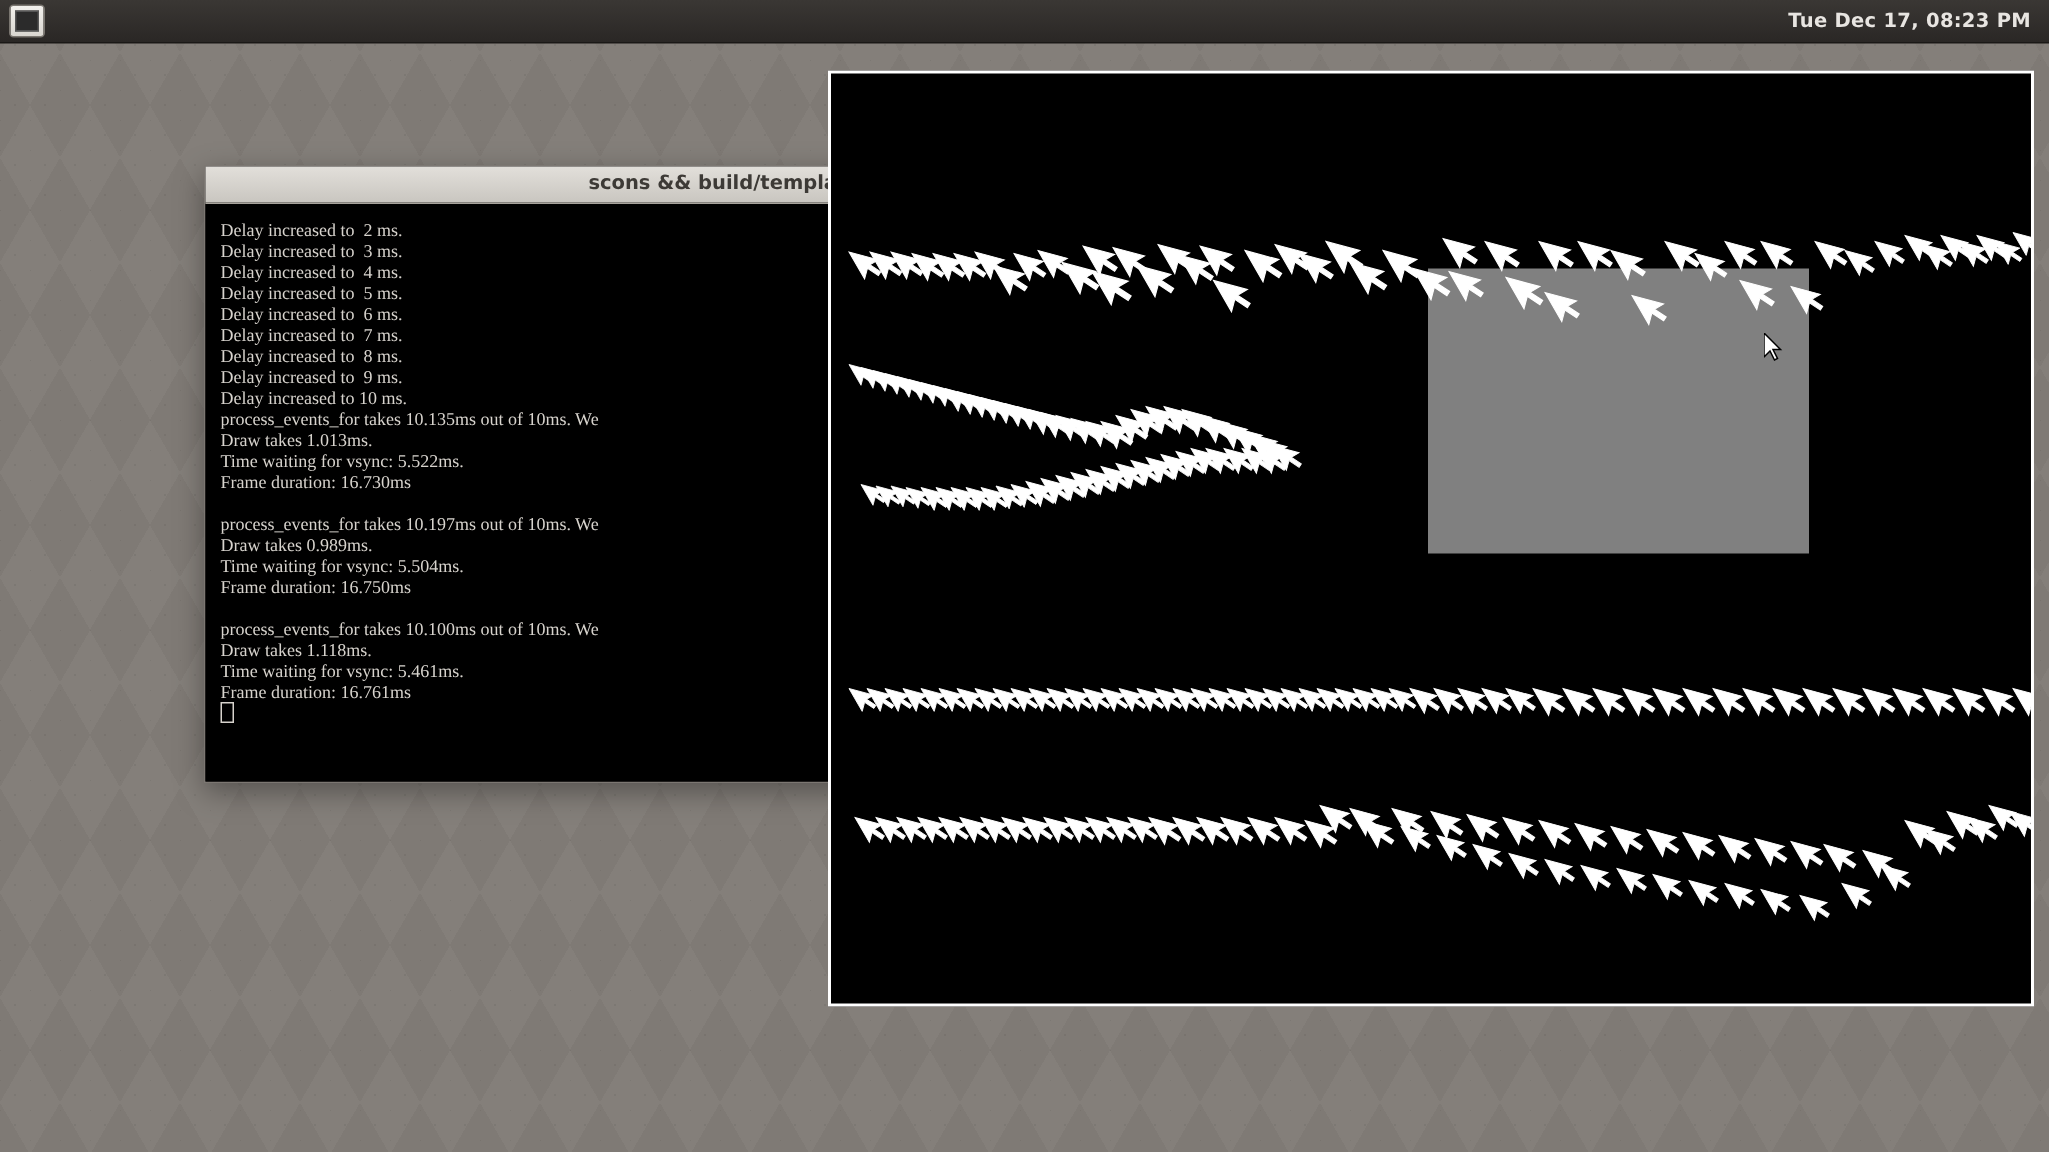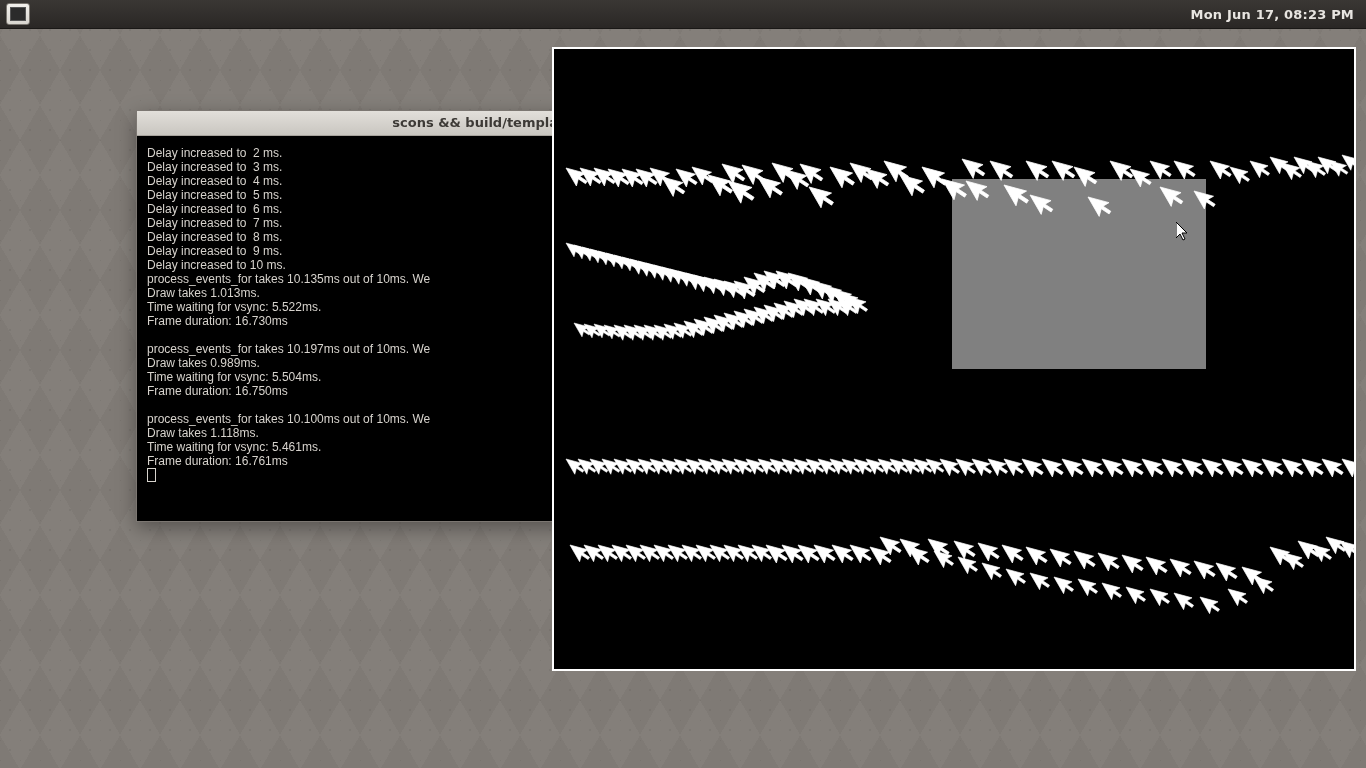--- a/index.html
+++ b/index.html
@@ -82,21 +82,21 @@
     font-weight: 600;
     color: #3d3a36;
     overflow: hidden;
     white-space: nowrap;
   }
   .term-window .term-body {
     position: absolute;
     top: 25px; left: 0; right: 0; bottom: 0;
     background: #000;
     color: #d7d3cd;
-    font-family: Liberation Sans, sans-serif;
+    font-family: Liberation Serif, serif;
     font-size: 12px;
     line-height: 14px;
     padding: 10px 8px 8px 10px;
     white-space: pre;
     overflow: hidden;
   }
   .term-body .cursor {
     display: inline-block;
     width: 7px; height: 12px;
     border: 1px solid #d7d3cd;
@@ -133,21 +133,21 @@
 </style>
 </head>
 <body>
 
 <div class="desktop"></div>
 
 <div class="panel">
   <div class="taskbtn">
     <div class="term-icon"></div>
   </div>
-  <div class="clock">Mon Jun 17, 08:23 PM</div>
+  <div class="clock">Tue Dec 17, 08:23 PM</div>
 </div>
 
 <div class="term-window">
   <div class="titlebar">
     <span>scons &amp;&amp; build/template (on </span>
   </div>
   <div class="term-body" id="term-body">Delay increased to  2 ms.
 Delay increased to  3 ms.
 Delay increased to  4 ms.
 Delay increased to  5 ms.

